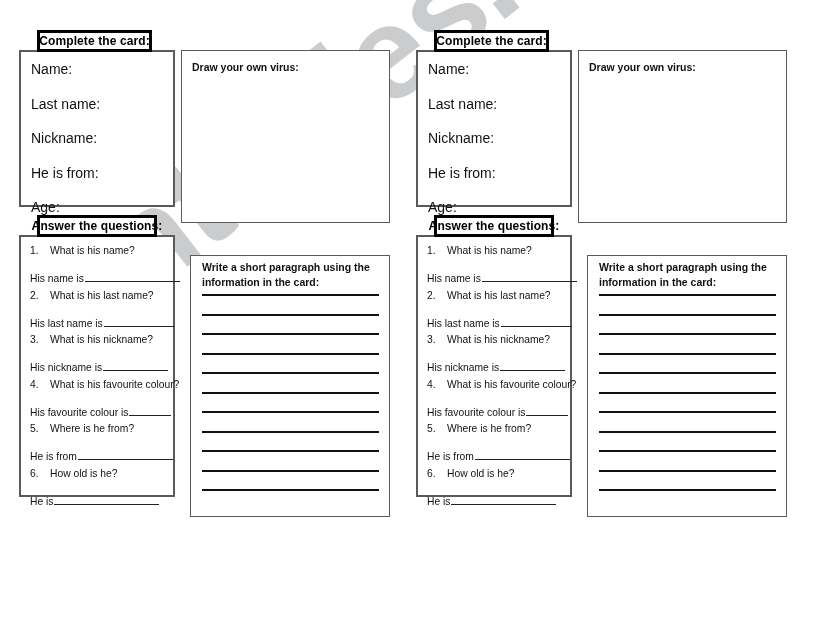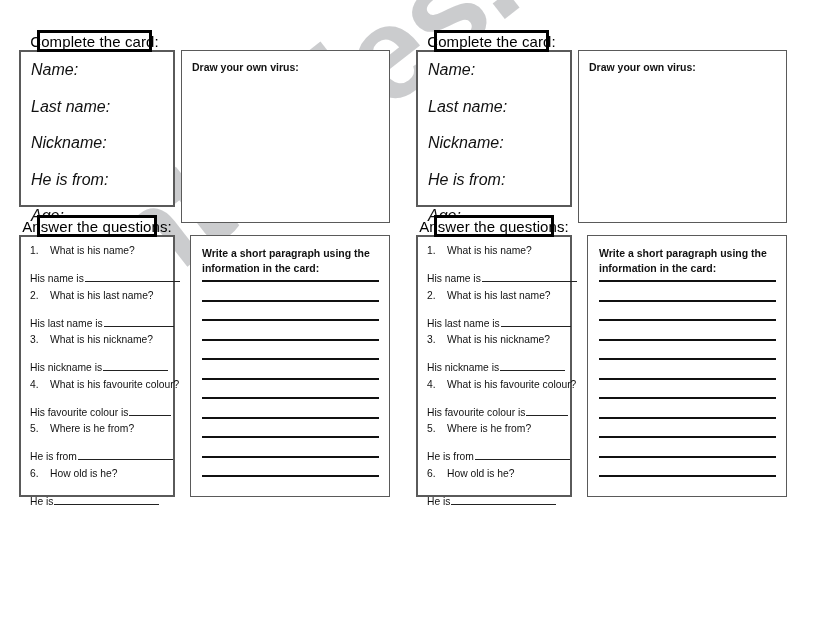--- a/index.html
+++ b/index.html
@@ -57,44 +57,43 @@
     position: absolute;
     border: 3px solid #000;
     background: #ffffff;
     box-sizing: border-box;
     display: flex;
     align-items: center;
     justify-content: center;
     z-index: 5;
   }
   .hdr-box .hdr-text {
-    font-size: 15px;
-    font-weight: normal;
+    font-size: 12px;
+    font-weight: bold;
     color: #000;
     white-space: nowrap;
     letter-spacing: 0.1px;
   }
 
   .panel {
     position: absolute;
     background: #ffffff;
     box-sizing: border-box;
     z-index: 4;
   }
   .panel.thick { border: 2px solid #5a5a5a; }
   .panel.thin  { border: 1px solid #5a5a5a; }
 
   
   .card-box { padding: 9px 10px 0 10px; }
   .card-field {
-    font-size: 16px;
+    font-size: 14px;
     color: #111;
     margin-bottom: 18.5px;
     white-space: nowrap;
-    font-style: italic;
   }
   .card-field:last-child { margin-bottom: 0; }
 
   
   .draw-box { padding: 10px 10px 0 10px; }
   .draw-label {
     font-size: 10.5px;
     font-weight: bold;
     color: #111;
     white-space: nowrap;
@@ -123,21 +122,21 @@
   }
   .a-row .blank {
     display: inline-block;
     border-bottom: 1px solid #222;
     vertical-align: baseline;
     height: 11px;
     margin-left: 1px;
   }
 
   
-  .write-box { padding: 10px 10px 0 11px; }
+  .write-box { padding: 4px 10px 0 11px; margin-top: 20px; }
   .write-title {
     font-size: 10.5px;
     font-weight: bold;
     color: #111;
     line-height: 15px;
     margin-bottom: 2px;
   }
   .rule-line {
     border-bottom: 2px solid #111;
     height: 0;

